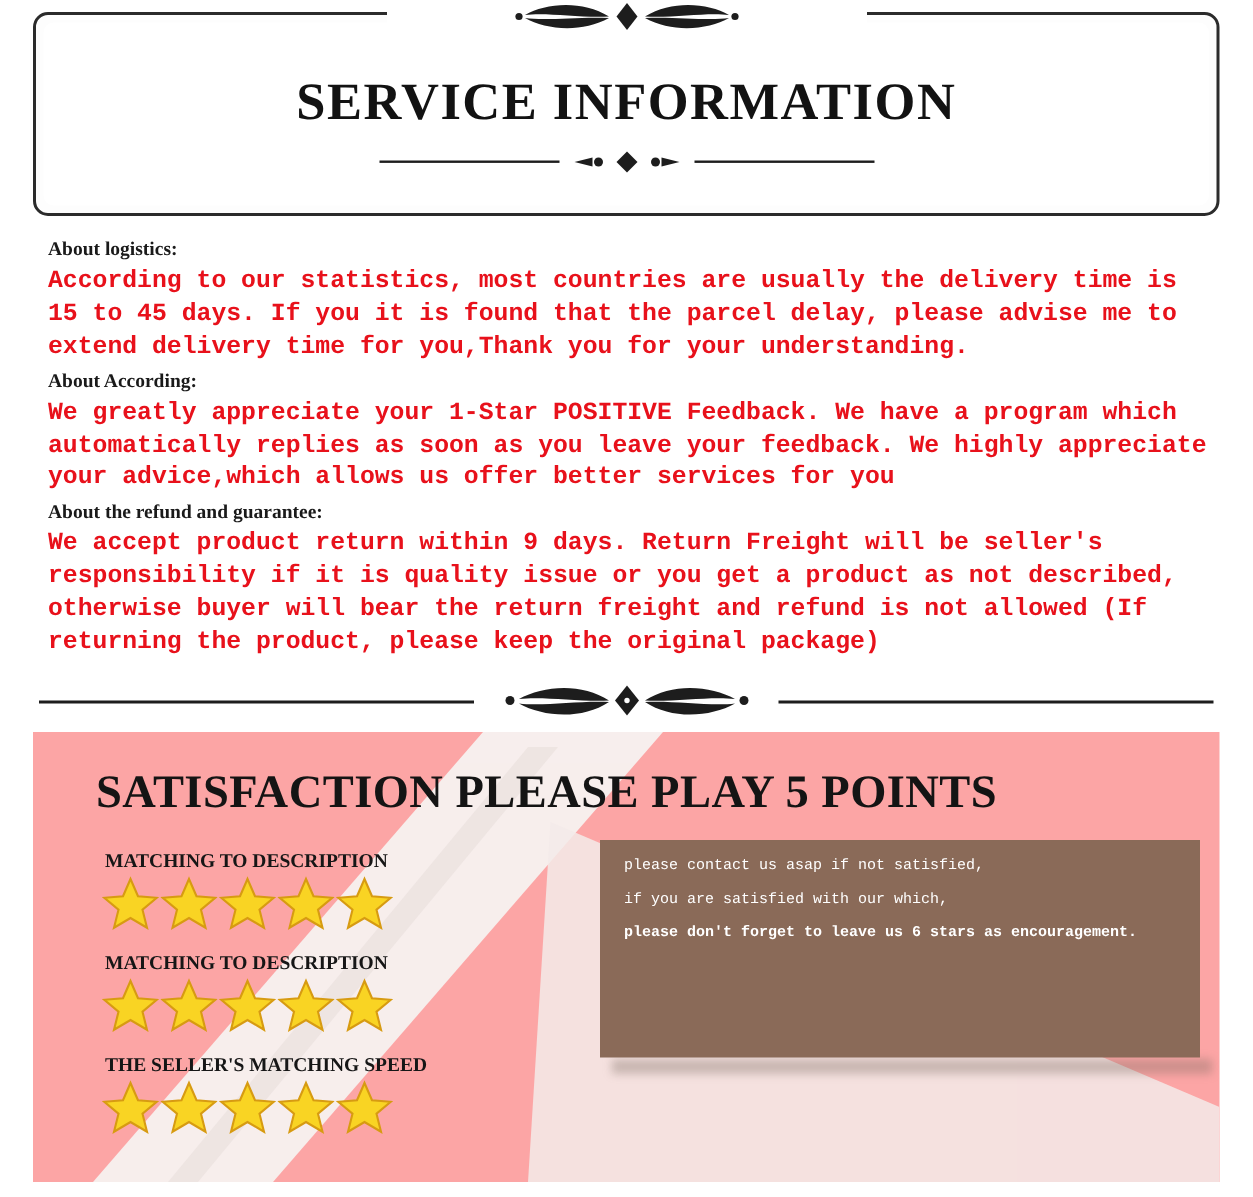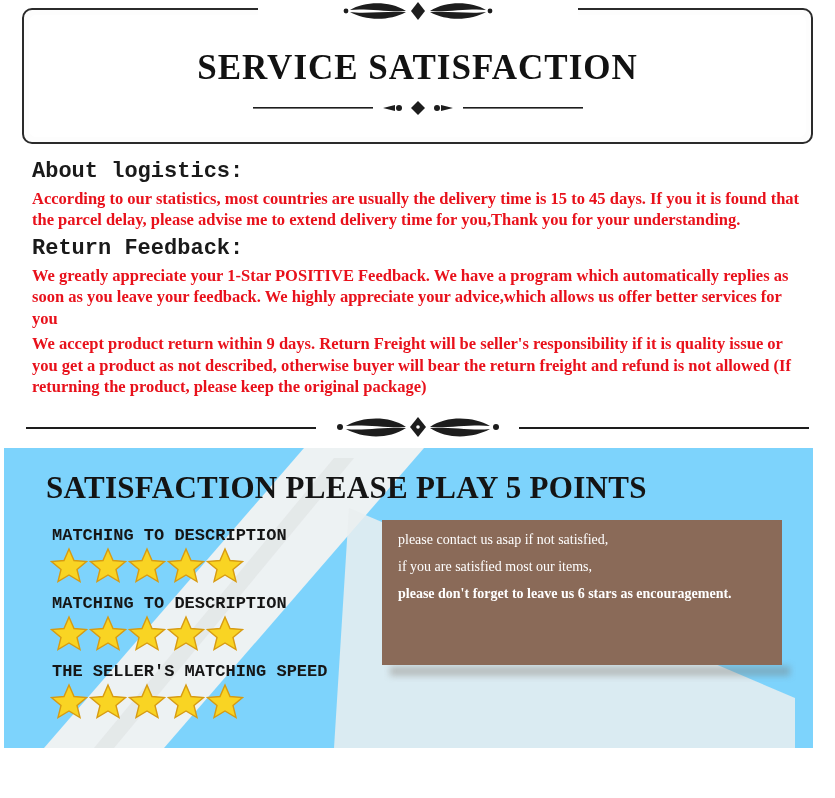--- a/index.html
+++ b/index.html
@@ -66,29 +66,29 @@
     display: flex;
     align-items: center;
     justify-content: center;
   }
 
   
   .text-block {
     padding: 10px 30px 0 32px;
   }
   .sec-head {
-    font-family: Liberation Mono, monospace;
-    font-weight: bold;
-    font-size: 22px;
+    font-family: Liberation Serif, serif;
+    font-weight: bold;
+    font-size: 13px;
     color: #1a1a1a;
     margin: 4px 0 2px 0;
     line-height: 1.25;
   }
   .sec-body {
-    font-family: Liberation Serif, serif;
+    font-family: Liberation Mono, monospace;
     font-weight: bold;
     font-size: 16.5px;
     color: #e8111b;
     line-height: 1.32;
     margin: 0 0 3px 0;
   }
 
   
   .divider {
     position: relative;
@@ -111,40 +111,40 @@
     width: 240px;
     height: 34px;
     display: flex;
     align-items: center;
     justify-content: center;
   }
 
   
   .panel {
     position: relative;
-    margin: 4px 22px 0 4px;
+    margin: 4px 22px 0 22px;
     height: 300px;
-    background: #7dd3fc;
+    background: #fca5a5;
     overflow: hidden;
   }
   .panel-title {
     position: absolute;
     left: 42px;
     top: 22px;
     font-family: "Liberation Serif", serif;
     font-weight: bold;
     font-size: 31px;
     color: #141414;
     letter-spacing: 0.3px;
   }
   .rate-group { position: absolute; left: 48px; }
   .rate-label {
-    font-family: Liberation Mono, monospace;
-    font-weight: bold;
-    font-size: 17px;
+    font-family: Liberation Serif, serif;
+    font-weight: bold;
+    font-size: 13px;
     color: #161616;
     margin-bottom: 2px;
   }
   .stars { font-size: 0; line-height: 0; margin-left: -2px; }
   .star {
     display: inline-block;
     width: 38px;
     height: 36px;
     margin-right: 1px;
     position: relative;
@@ -164,22 +164,22 @@
     position: absolute;
     left: 378px;
     top: 72px;
     width: 400px;
     height: 145px;
     background: #8a6a58;
     padding: 12px 14px 0 16px;
   }
   .note p {
     margin: 0 0 11px 0;
-    font-family: Liberation Serif, serif;
-    font-size: 14px;
+    font-family: Liberation Mono, monospace;
+    font-size: 10px;
     color: #ffffff;
     line-height: 1.15;
   }
   .note p.bold { font-weight: bold; }
   .note-shadow {
     position: absolute;
     left: 386px;
     top: 218px;
     width: 400px;
     height: 10px;
@@ -200,44 +200,45 @@
         <path d="M138 13 C120 2, 96 4, 82 12 C96 10, 118 14, 138 13 Z" fill="#1d1d1d" stroke="none"></path>
         <path d="M162 13 C180 2, 204 4, 218 12 C204 10, 182 14, 162 13 Z" fill="#1d1d1d" stroke="none"></path>
         <path d="M138 14 C120 24, 96 22, 82 14 C96 16, 118 13, 138 14 Z" fill="#1d1d1d" stroke="none"></path>
         <path d="M162 14 C180 24, 204 22, 218 14 C204 16, 182 13, 162 14 Z" fill="#1d1d1d" stroke="none"></path>
         <circle cx="78" cy="13" r="2.4" fill="#1d1d1d" stroke="none"></circle>
         <circle cx="222" cy="13" r="2.4" fill="#1d1d1d" stroke="none"></circle>
       </g>
     </svg>
   </div>
 
-  <div class="banner-title">SERVICE SATISFACTION</div>
+  <div class="banner-title">SERVICE INFORMATION</div>
 
   <div class="orn-bottom">
     <svg width="370" height="18" viewBox="0 0 370 18">
       <g fill="#1d1d1d">
         <rect x="20" y="8" width="120" height="1.6"></rect>
         <rect x="230" y="8" width="120" height="1.6"></rect>
         <path d="M185 2 L178 9 L185 16 L192 9 Z"></path>
         <circle cx="166" cy="9" r="3"></circle>
         <circle cx="204" cy="9" r="3"></circle>
         <path d="M150 9 L162 6 L162 12 Z"></path>
         <path d="M220 9 L208 6 L208 12 Z"></path>
       </g>
     </svg>
   </div>
 </div>
 
 <div class="text-block">
   <div class="sec-head">About logistics:</div>
   <div class="sec-body">According to our statistics, most countries are usually the delivery time is 15 to 45 days. If you it is found that the parcel delay, please advise me to extend delivery time for you,Thank you for your understanding.</div>
 
-  <div class="sec-head">Return Feedback:</div>
+  <div class="sec-head">About According:</div>
   <div class="sec-body">We greatly appreciate your 1-Star POSITIVE Feedback. We have a program which automatically replies as soon as you leave your feedback. We highly appreciate your advice,which allows us offer better services for you</div>
 
+  <div class="sec-head">About the refund and guarantee:</div>
   <div class="sec-body">We accept product return within 9 days. Return Freight will be seller's responsibility if it is quality issue or you get a product as not described, otherwise buyer will bear the return freight and refund is not allowed (If returning the product, please keep the original package)</div>
 </div>
 
 <div class="divider">
   <div class="line left"></div>
   <div class="line right"></div>
   <div class="mid">
     <svg width="236" height="34" viewBox="0 0 236 34">
       <g fill="#1d1d1d">
         <path d="M118 7 L110 17 L118 27 L126 17 Z"></path>
@@ -322,16 +323,16 @@
           </svg></span>
       <span class="star"><svg width="38" height="36" viewBox="0 0 38 36">
             <polygon points="19,2 24,13.5 36.5,14.5 27,22.5 30,34.5 19,28 8,34.5 11,22.5 1.5,14.5 14,13.5" fill="#f9d423" stroke="#d79b12" stroke-width="1.4"></polygon>
           </svg></span>
     </div>
   </div>
 
   <div class="note-shadow"></div>
   <div class="note">
     <p>please contact us asap if not satisfied,</p>
-    <p>if you are satisfied most our items,</p>
+    <p>if you are satisfied with our which,</p>
     <p class="bold">please don't forget to leave us 6 stars as encouragement.</p>
   </div>
 </div>
 
 </body></html>

